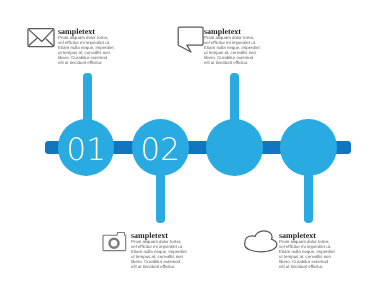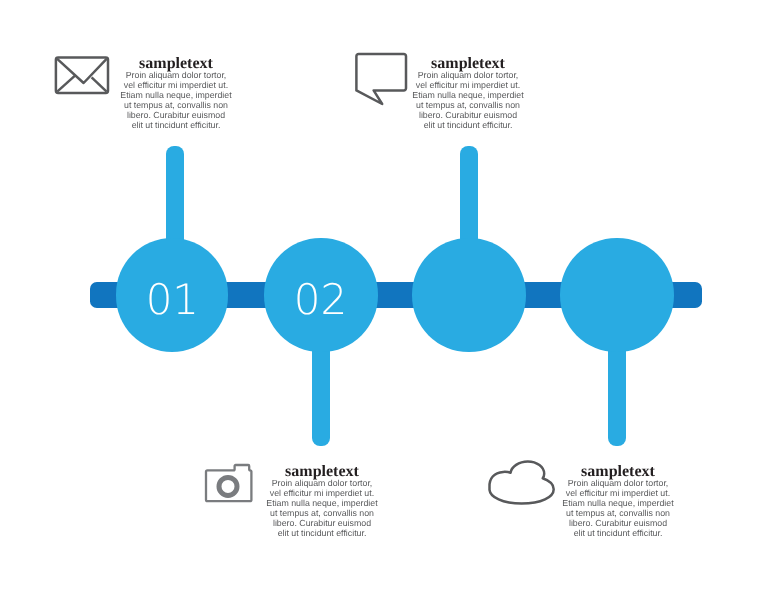--- a/index.html
+++ b/index.html
@@ -23,25 +23,25 @@
     position:absolute; width:56.5px; height:56.5px; border-radius:50%;
     background:#29ABE2; top:119.2px;
   }
   .stem { position:absolute; width:9.2px; background:#29ABE2; }
   .stem.up   { top:73px;  height:62px; border-radius:4px 4px 0 0; }
   .stem.down { top:160px; height:63px; border-radius:0 0 4px 4px; }
 
   .num {
     position:absolute; top:119.2px; width:56.5px; height:62px;
     display:flex; align-items:center; justify-content:center;
-    color:#ffffff; font-size:21px;
+    color:#ffffff; font-size:31px;
     font-family:"DejaVu Sans", sans-serif; font-weight:100;
   }
 
-  .tblock { position:absolute; width:60px; text-align:center; will-change:transform; }
+  .tblock { position:absolute; width:60px; will-change:transform; }
   .title {
     font-family:"Liberation Serif", serif; font-weight:bold;
     font-size:8px; color:#231F20; line-height:9px; padding-top:1.2px; margin-bottom:-1.2px;
     white-space:nowrap;
   }
   .bodytxt {
     font-family:"Liberation Sans", sans-serif;
     font-size:4.4px; color:#58595B;
   }
   .bodytxt .ln { display:block; line-height:5.1px; white-space:nowrap; }

